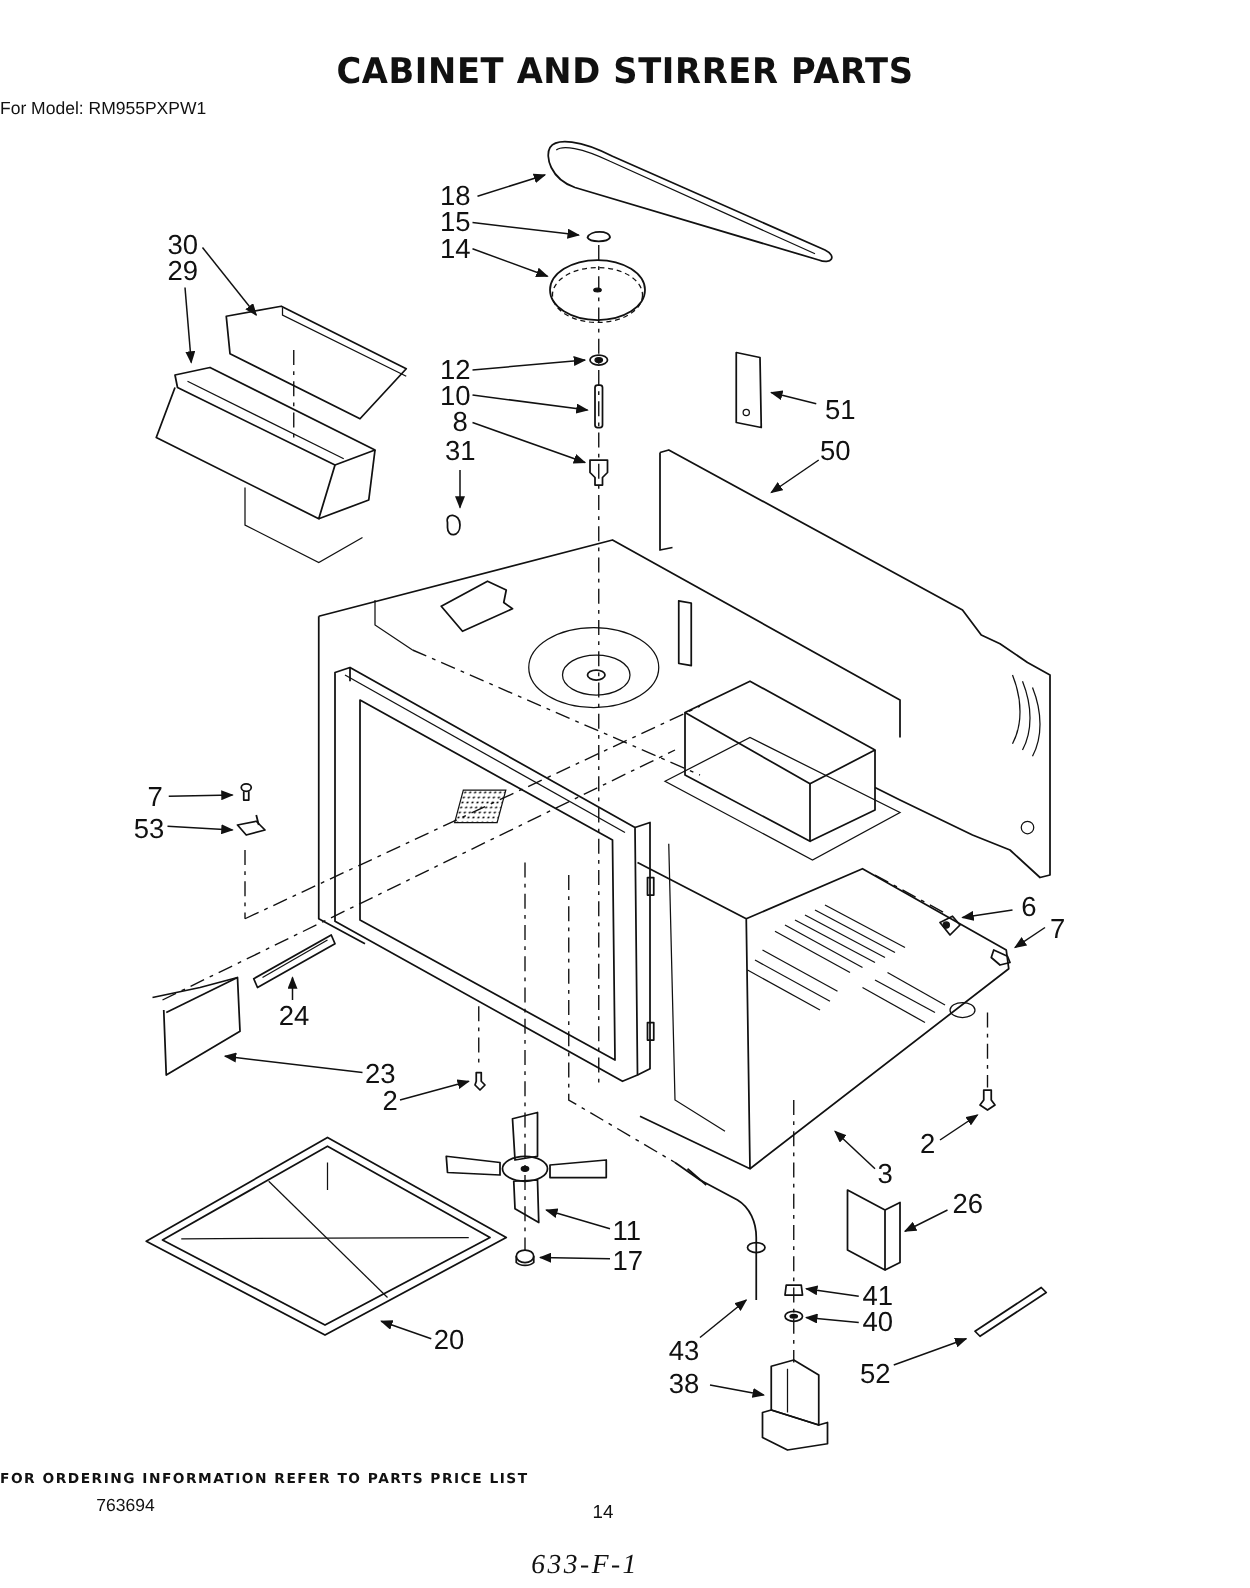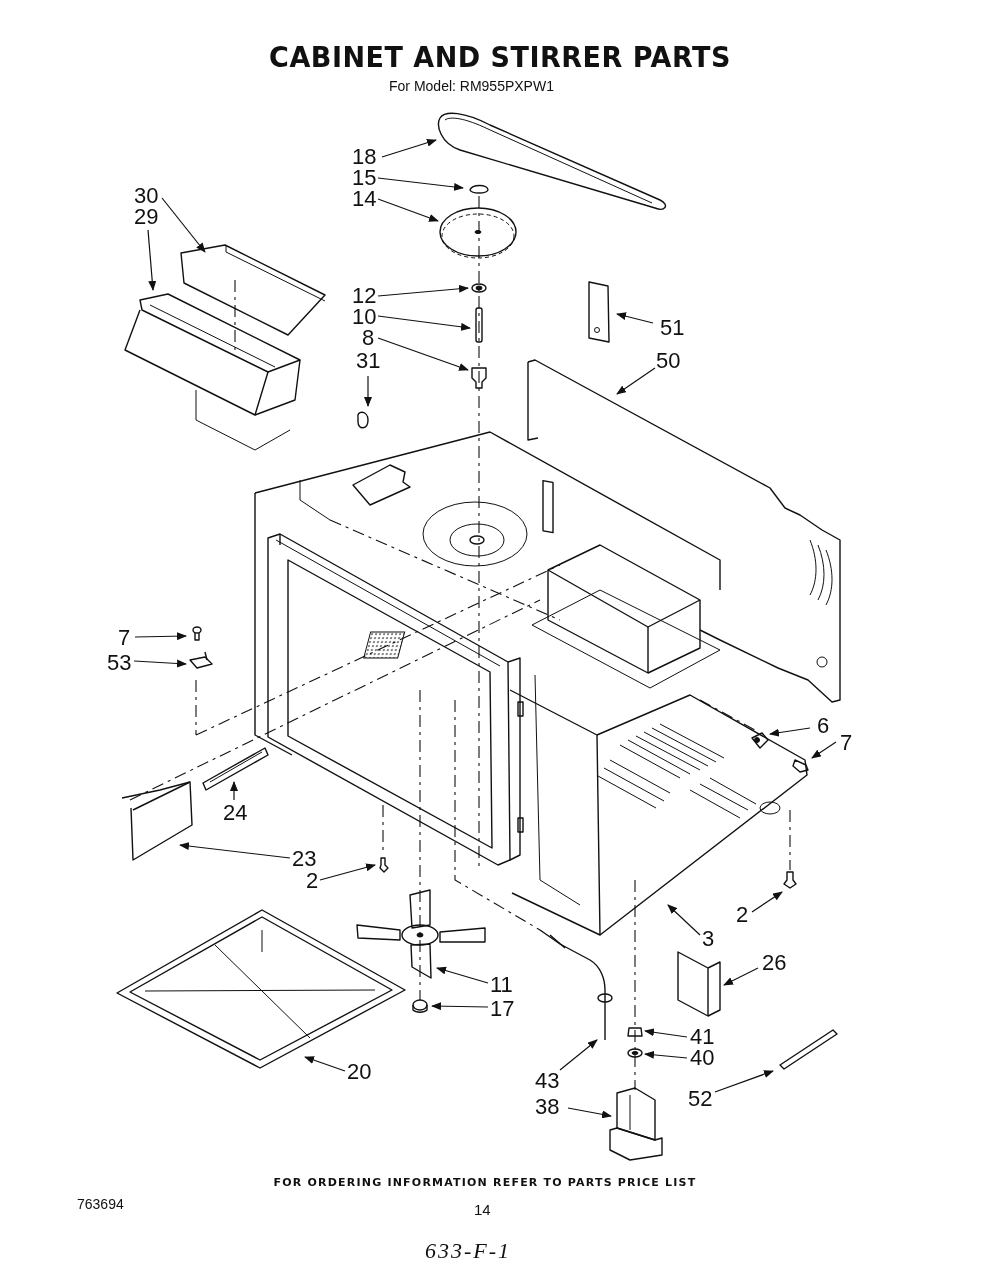--- a/index.html
+++ b/index.html
@@ -1,19 +1,19 @@
 <!DOCTYPE html>
 <html><head>
 <meta charset="utf-8">
 <style>
   html,body{margin:0;padding:0;background:#fff;}
   body{width:1000px;height:1270px;position:relative;overflow:hidden;font-family:"Liberation Sans",sans-serif;color:#111;}
   .title{position:absolute;left:0;width:1000px;top:42px;text-align:center;font-family:"DejaVu Sans",sans-serif;font-weight:bold;font-size:27px;letter-spacing:0.5px;transform:scaleY(1.05);}
-  .subtitle{position:absolute;left:0;width:903px;top:78px;text-align:center;font-family:"Liberation Sans",sans-serif;font-size:14px;padding-left:20px;}
-  .footer-note{position:absolute;left:0;width:970px;top:1176px;text-align:center;font-family:"DejaVu Sans",sans-serif;font-weight:bold;font-size:11px;letter-spacing:1.2px;}
+  .subtitle{position:absolute;left:0;width:903px;top:78px;font-family:"Liberation Sans",sans-serif;font-size:14px;}
+  .footer-note{position:absolute;left:0;width:970px;top:1176px;font-family:"DejaVu Sans",sans-serif;font-weight:bold;font-size:11px;letter-spacing:1.2px;}
   .doc-num{position:absolute;left:77px;top:1196px;font-size:14px;}
   .page-num{position:absolute;left:474px;top:1201px;font-size:15px;}
   .handwritten{position:absolute;left:425px;top:1238px;font-family:Liberation Serif, serif;font-style:italic;font-size:22px;letter-spacing:2px;}
   svg.diagram{position:absolute;left:0;top:0;}
   svg .part{fill:none;stroke:#111;stroke-width:1.4;stroke-linejoin:round;}
   svg .thin{fill:none;stroke:#111;stroke-width:1;}
   svg .dash{fill:none;stroke:#111;stroke-width:1.1;stroke-dasharray:12 5 3 5;}
   svg .lead{fill:none;stroke:#111;stroke-width:1.2;}
   svg .fill{fill:#111;stroke:#111;}
   svg .label{font-family:"Liberation Sans",sans-serif;font-size:22px;fill:#111;}

